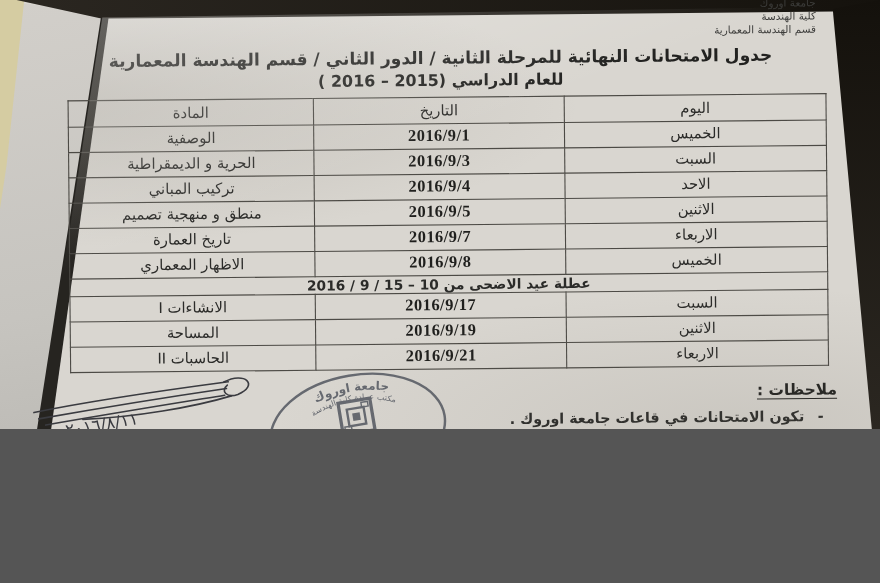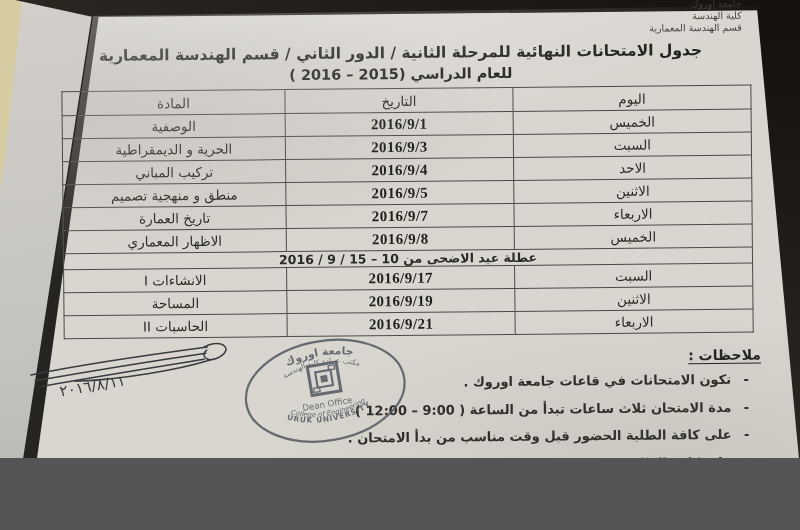--- a/index.html
+++ b/index.html
@@ -1,16 +1,16 @@
 <!DOCTYPE html>
 <html lang="ar"><head>
 <meta charset="utf-8">
 <style>
   html,body{margin:0;padding:0;background:#555;}
-  .scene{position:relative;width:800px;height:458px;overflow:hidden;
+  .scene{position:relative;width:800px;height:390px;overflow:hidden;
          background:#d9d6d0;font-family:"DejaVu Sans",sans-serif;}
 
   
   .outer-left{position:absolute;inset:0;pointer-events:none;
     background:linear-gradient(170deg,#d2cfca 0%,#c6c4bf 55%,#b5b3ae 100%);
     clip-path:polygon(0px 0px,93px 13px,18px 530px,0px 530px);}
   .wall-wedge{position:absolute;inset:0;pointer-events:none;background:#d5cca2;
     clip-path:polygon(0px 0px,22px 0px,6px 150px,0px 190px);}
   .frame-left-line{position:absolute;inset:0;pointer-events:none;background:#262420;
     clip-path:polygon(92px 14px,99px 14px,27px 530px,12px 530px);}

